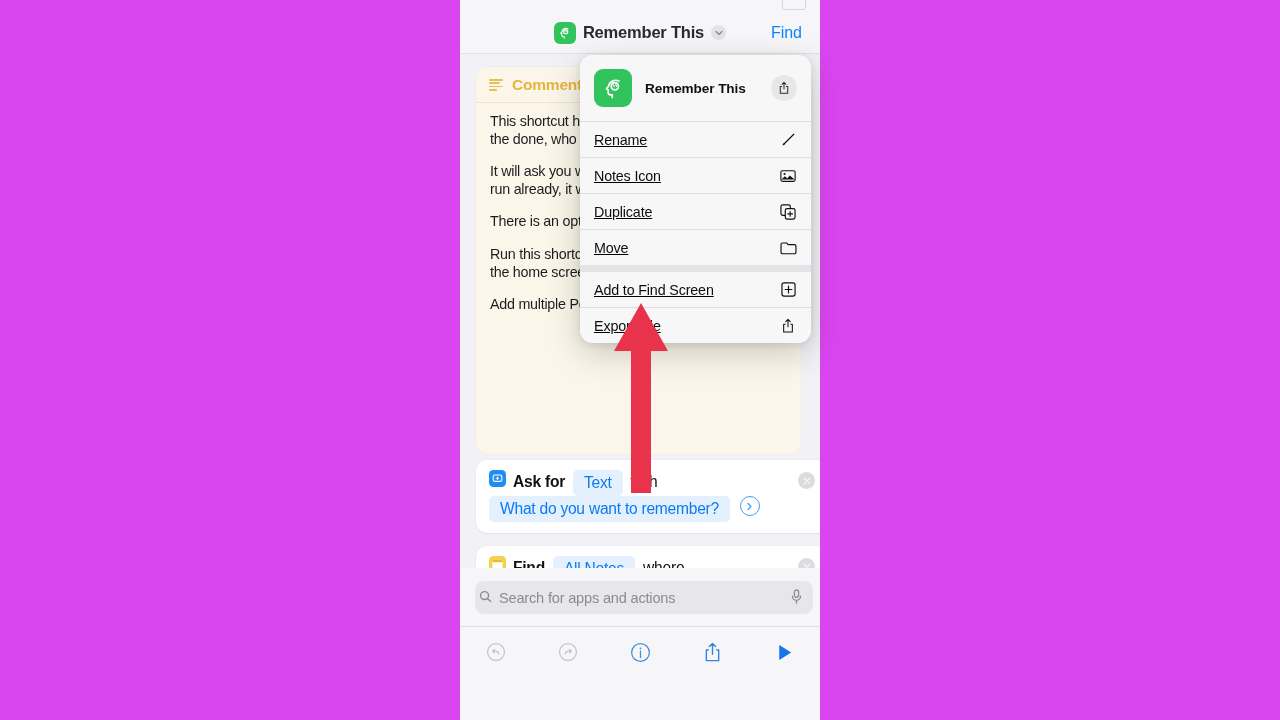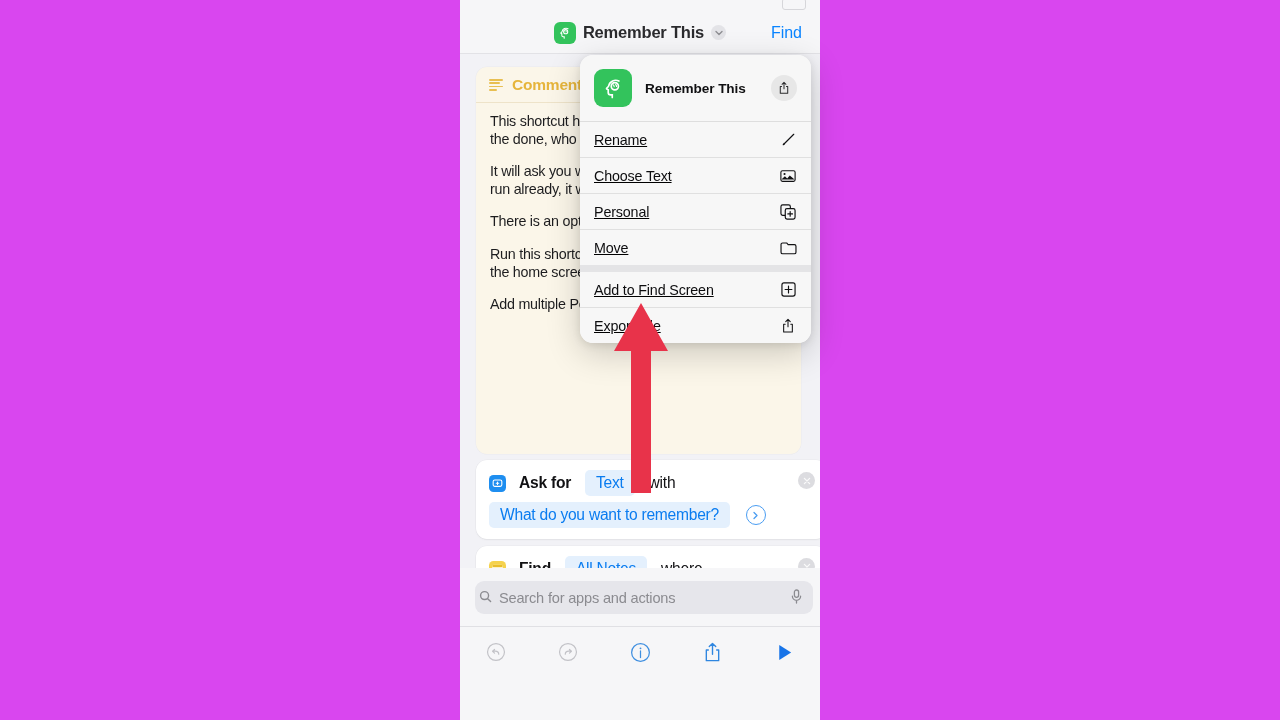--- a/index.html
+++ b/index.html
@@ -86,21 +86,21 @@
   
   .action-card {
     position: absolute; left: 16px; width: 325px;
     background: #ffffff; border-radius: 11px;
     box-shadow: 0 0 0 0.5px rgba(0,0,0,0.04), 0 1px 2px rgba(0,0,0,0.05);
     padding: 10px 13px 11px 13px;
   }
   #card-ask { top: 407px; }
   #card-find { top: 493px; height: 66px; overflow: hidden; }
 
-  .act-line { display: flex; align-items: center; flex-wrap: wrap; gap: 6px; }
+  .act-line { display: flex; align-items: flex-start; flex-wrap: wrap; gap: 0px; }
   .act-icon {
     width: 17px; height: 17px; border-radius: 4.5px; margin-right: 7px;
     flex: 0 0 auto; display: flex; align-items: center; justify-content: center;
   }
   .act-icon.ask { background: #1e8ef0; }
   .act-icon.find { background: #f5d24d; }
   .tok { font-size: 15.6px; letter-spacing: -0.25px; line-height: 24px; }
   .tok.plain { color: #111113; font-weight: 600; margin-right: 8px; }
   .tok.plain2 { color: #111113; font-weight: 400; margin-right: 8px; }
   .tok.var {
@@ -364,32 +364,32 @@
       <span class="ctx-label">Rename</span>
       <span class="ctx-ic">
         <svg width="15" height="15" viewBox="0 0 16 16" fill="none" stroke="#111113" stroke-width="1.25">
           <path d="M2.4 13.6L13.6 2.4" stroke-linecap="round"></path>
           <path d="M2.4 13.6l.5-2.1 1.6 1.6z" fill="#111113" stroke="none"></path>
         </svg>
       </span>
     </div>
 
     <div class="ctx-item">
-      <span class="ctx-label">Choose Text</span>
+      <span class="ctx-label">Notes Icon</span>
       <span class="ctx-ic">
         <svg width="16" height="14" viewBox="0 0 18 15" fill="none" stroke="#111113" stroke-width="1.25">
           <rect x="1" y="1.6" width="16" height="12" rx="1.8"></rect>
           <path d="M1.6 11.4l3.9-3.6 2.6 2.4 2.9-3.2 5.4 4.4" fill="#111113" stroke="none"></path>
           <circle cx="5.1" cy="5.2" r="1.2" fill="#111113" stroke="none"></circle>
         </svg>
       </span>
     </div>
 
     <div class="ctx-item">
-      <span class="ctx-label">Personal</span>
+      <span class="ctx-label">Duplicate</span>
       <span class="ctx-ic">
         <svg width="16" height="16" viewBox="0 0 17 17" fill="none" stroke="#111113" stroke-width="1.25">
           <rect x="1" y="1" width="10" height="11" rx="1.8"></rect>
           <rect x="5.6" y="5" width="10.4" height="11" rx="1.8" fill="#f7f7f7"></rect>
           <path d="M10.8 8v5M8.3 10.5h5" stroke-linecap="round"></path>
         </svg>
       </span>
     </div>
 
     <div class="ctx-item nodiv">

